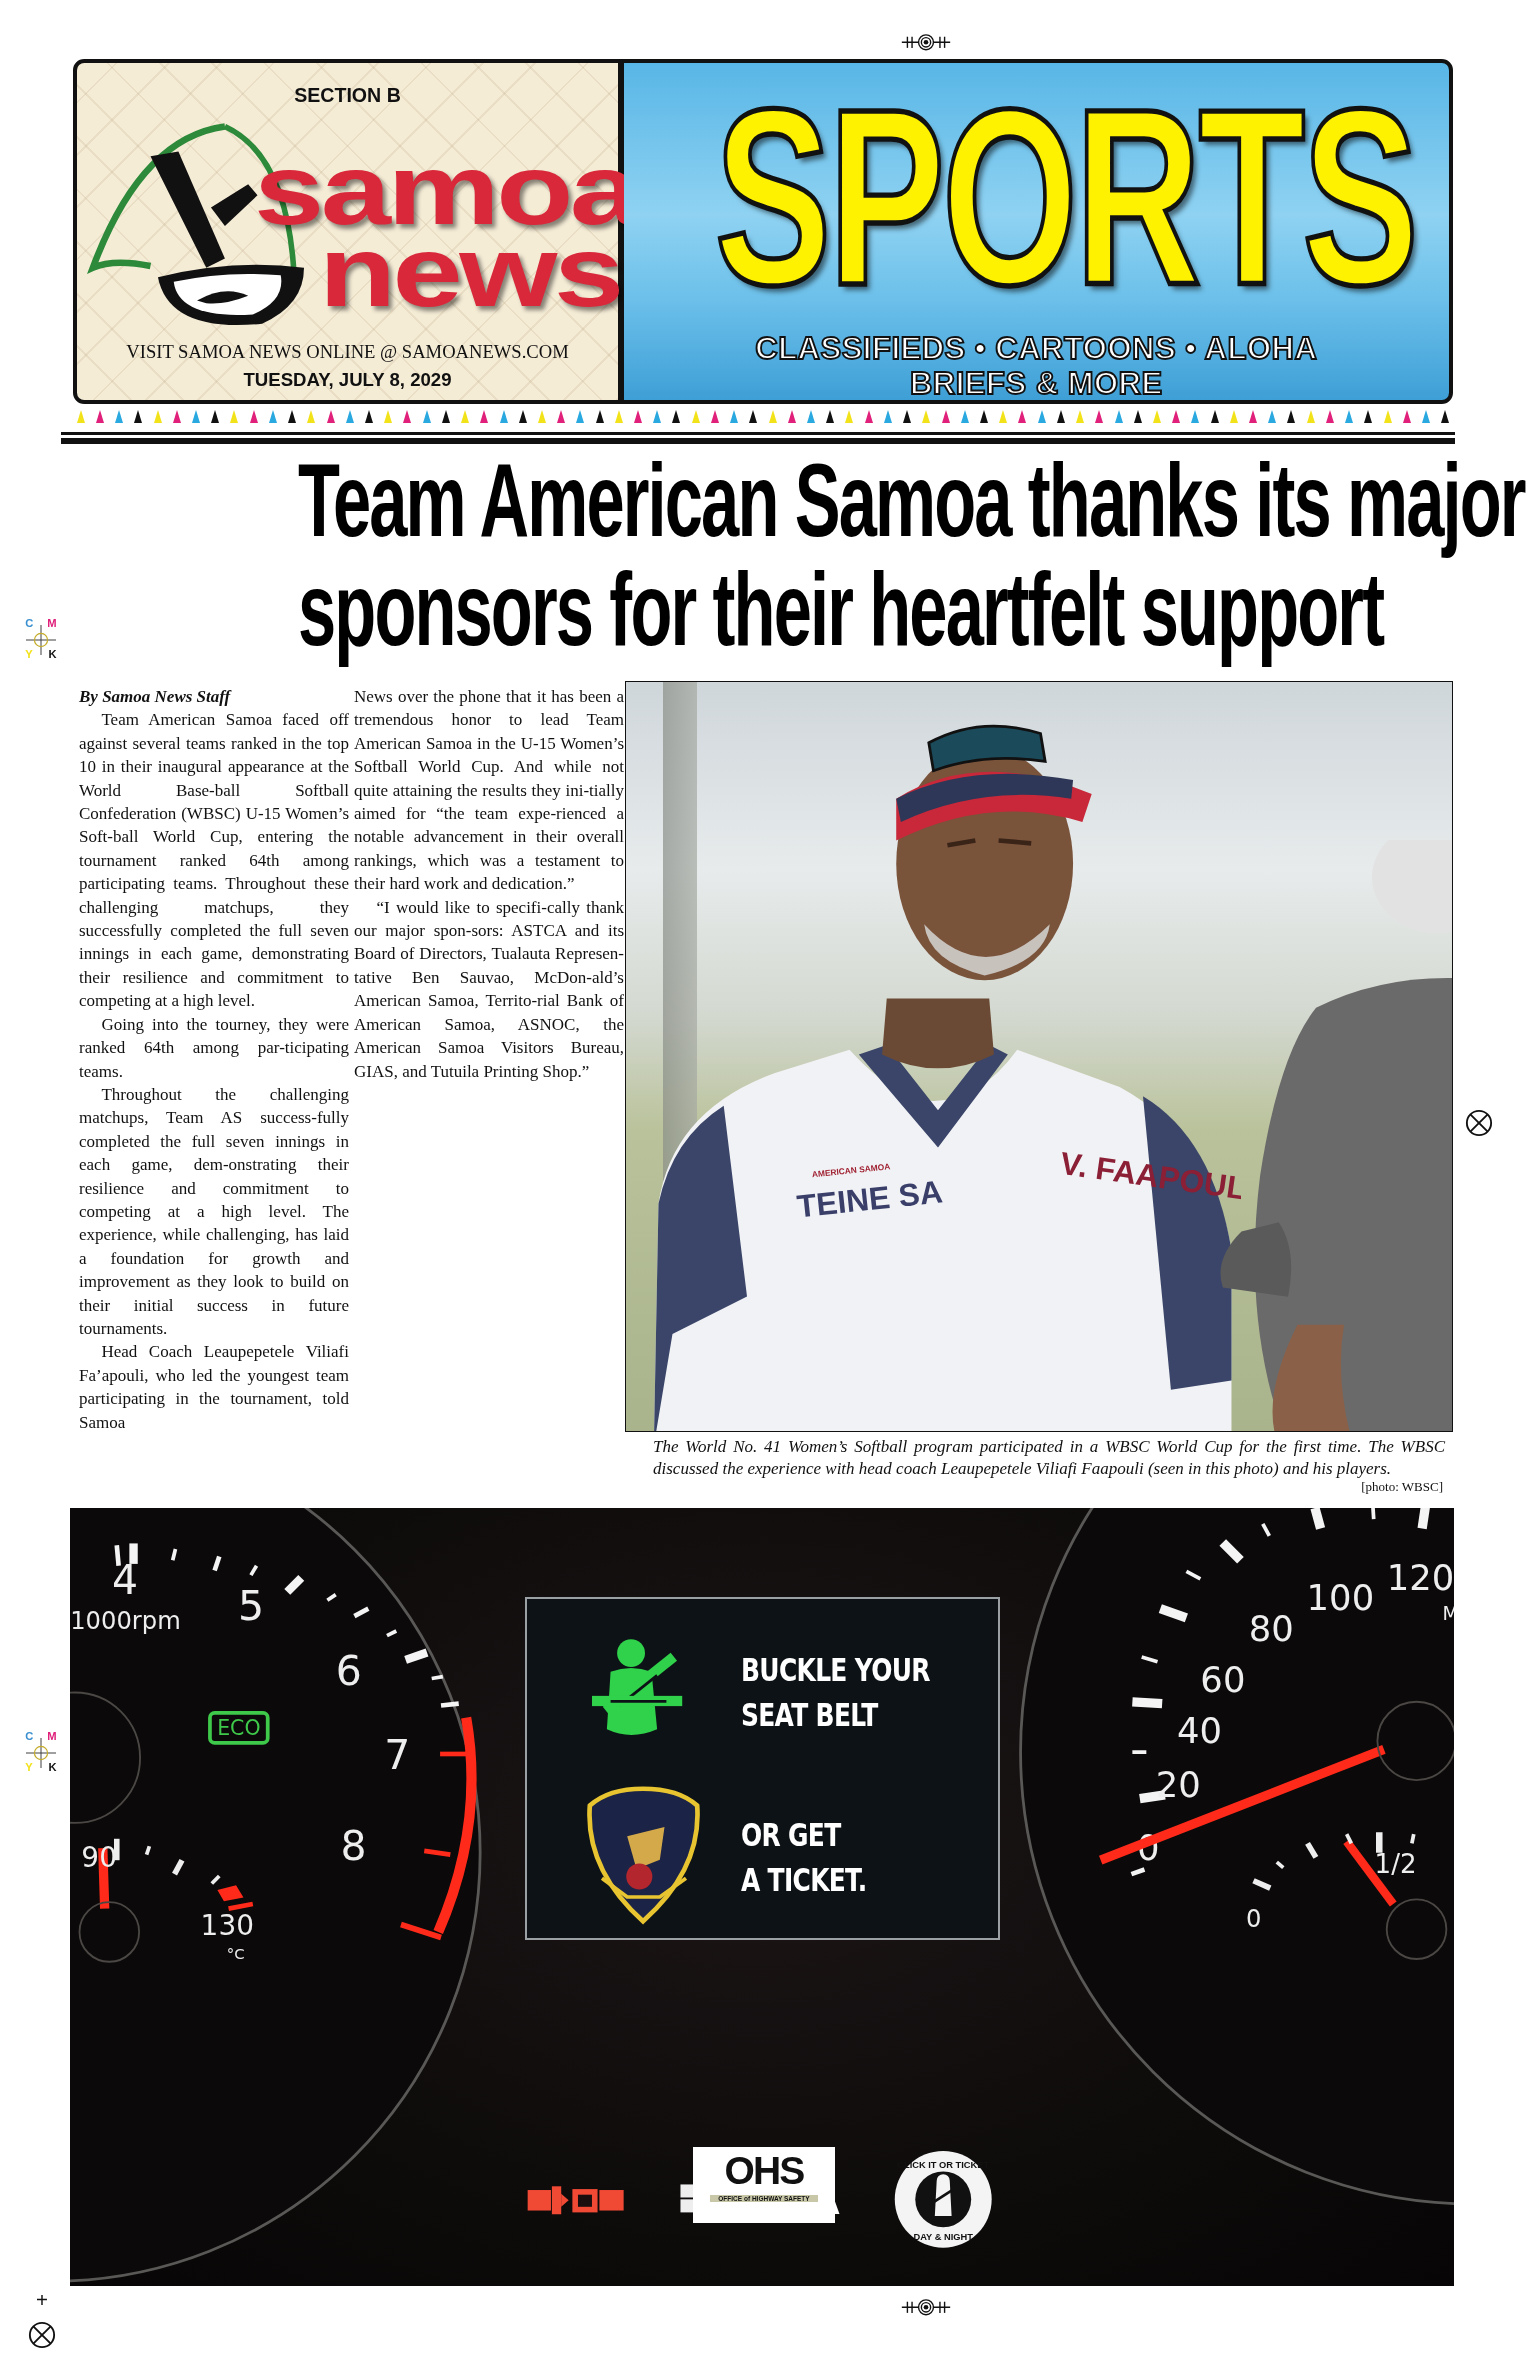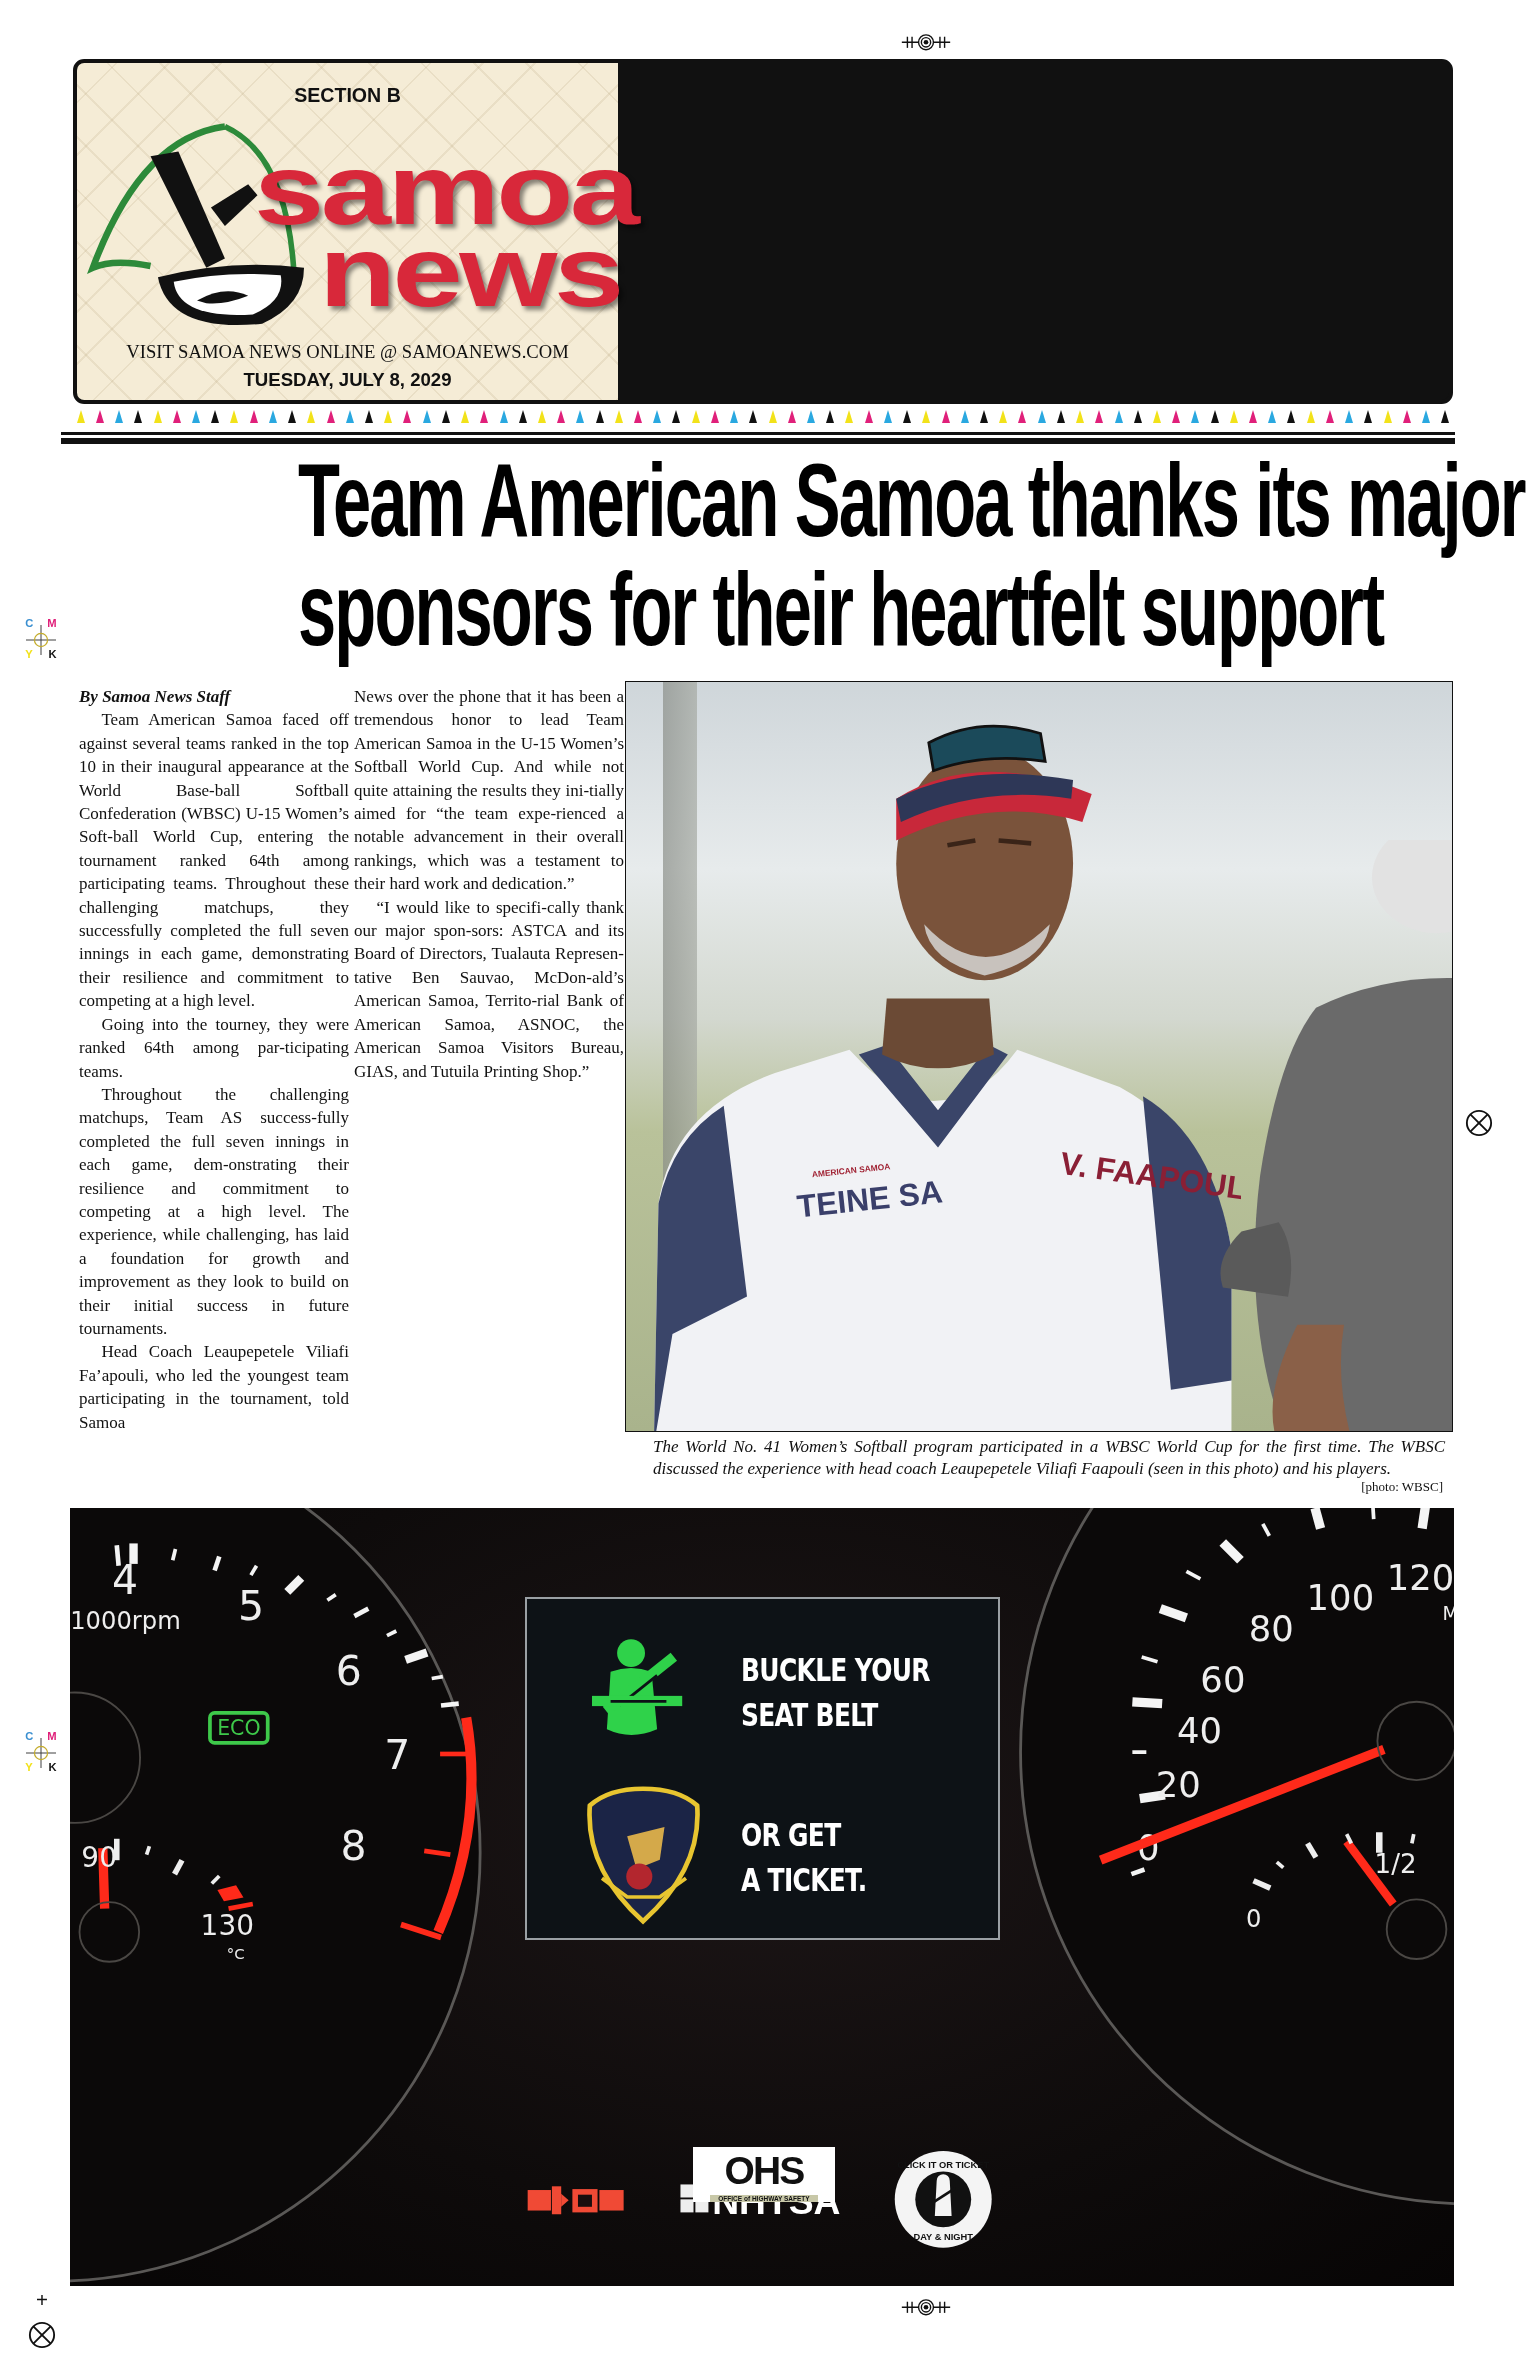--- a/index.html
+++ b/index.html
@@ -139,20 +139,25 @@
       <path d="M120 195 Q150 178 175 190 Q150 200 130 198 Z" fill="#111"></path>
       <path d="M70 40 L100 35 L150 150 L130 160 Z" fill="#111"></path>
       <path d="M135 95 L175 70 L185 82 L150 115 Z" fill="#111"></path>
     </svg>
     <div class="logo-samoa">samoa</div>
     <div class="logo-news">news</div>
     <div class="mh-visit">VISIT SAMOA NEWS ONLINE @ SAMOANEWS.COM</div>
     <div class="mh-date">TUESDAY, JULY 8, 2029</div>
   </div>
   <div class="mh-divider"></div>
+  <div class="mh-right">
+    <div class="sports-title">SPORTS</div>
+    <div class="sports-sub l1">CLASSIFIEDS • CARTOONS • ALOHA</div>
+    <div class="sports-sub l2">BRIEFS &amp; MORE</div>
+  </div>
 </div>
 
 <div class="triangles" id="triangles">
     <span class="tri" style="border-bottom-color: rgb(242, 226, 26);"></span>
     <span class="tri" style="border-bottom-color: rgb(224, 32, 122);"></span>
     <span class="tri" style="border-bottom-color: rgb(42, 168, 224);"></span>
     <span class="tri" style="border-bottom-color: rgb(17, 17, 17);"></span>
     <span class="tri" style="border-bottom-color: rgb(242, 226, 26);"></span>
     <span class="tri" style="border-bottom-color: rgb(224, 32, 122);"></span>
     <span class="tri" style="border-bottom-color: rgb(42, 168, 224);"></span>
@@ -401,18 +406,18 @@
     <svg style="position:absolute; left:58px; top:186px;" width="117" height="140" viewBox="0 0 125 150">
       <path d="M62 4 Q100 4 120 22 Q125 90 62 146 Q0 90 5 22 Q25 4 62 4 Z" fill="#1b2446" stroke="#e8c530" stroke-width="5"></path>
       <path d="M45 55 L85 45 L80 80 L55 90 Z" fill="#d4a94a"></path>
       <circle cx="58" cy="98" r="14" fill="#b3262e"></circle>
       <path d="M18 100 L45 120 L80 120 L108 100" fill="none" stroke="#e8c530" stroke-width="4"></path>
     </svg>
     <div class="ad-line" style="left:214px; top:216px;">OR GET</div>
     <div class="ad-line" style="left:214px; top:261px;">A TICKET.</div>
   </div>
 
-  <div style="position:absolute; left:623px; top:639px; width:142px; height:55px; background:#fff; text-align:center;">
+  <div style="position:absolute; left:623px; top:639px; width:142px; height:76px; background:#fff; text-align:center;">
     <div style="font-family:'Liberation Sans',sans-serif; font-weight:bold; font-size:39px; line-height:48px; color:#111; letter-spacing:-1.9px;">OHS</div>
     <div style="font-family:'Liberation Sans',sans-serif; font-weight:bold; font-size:6.5px; color:#111; background:#c8c8a8; margin:0 17px;">OFFICE of HIGHWAY SAFETY</div>
   </div>
 </div>
 
 
 </body></html>

